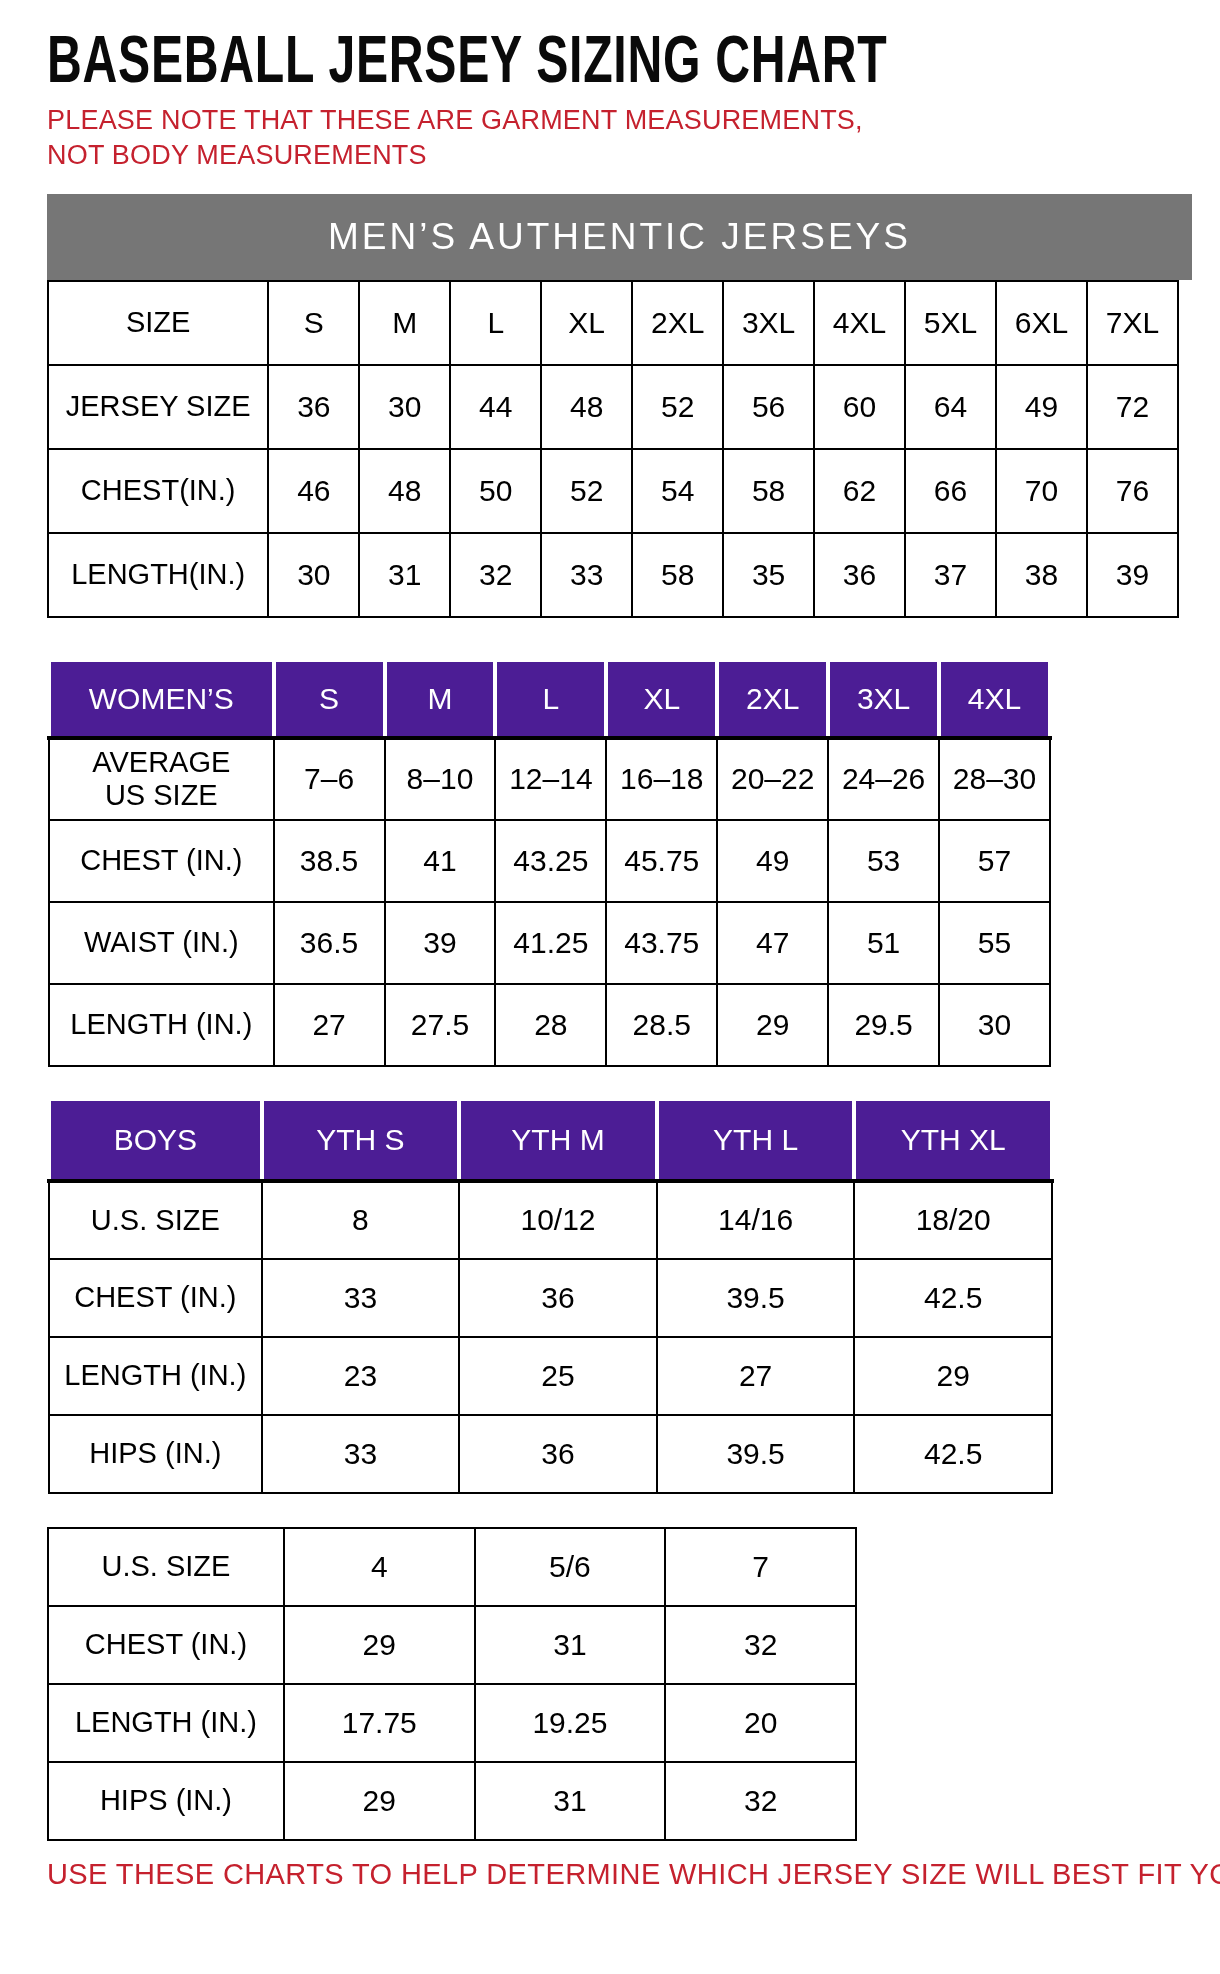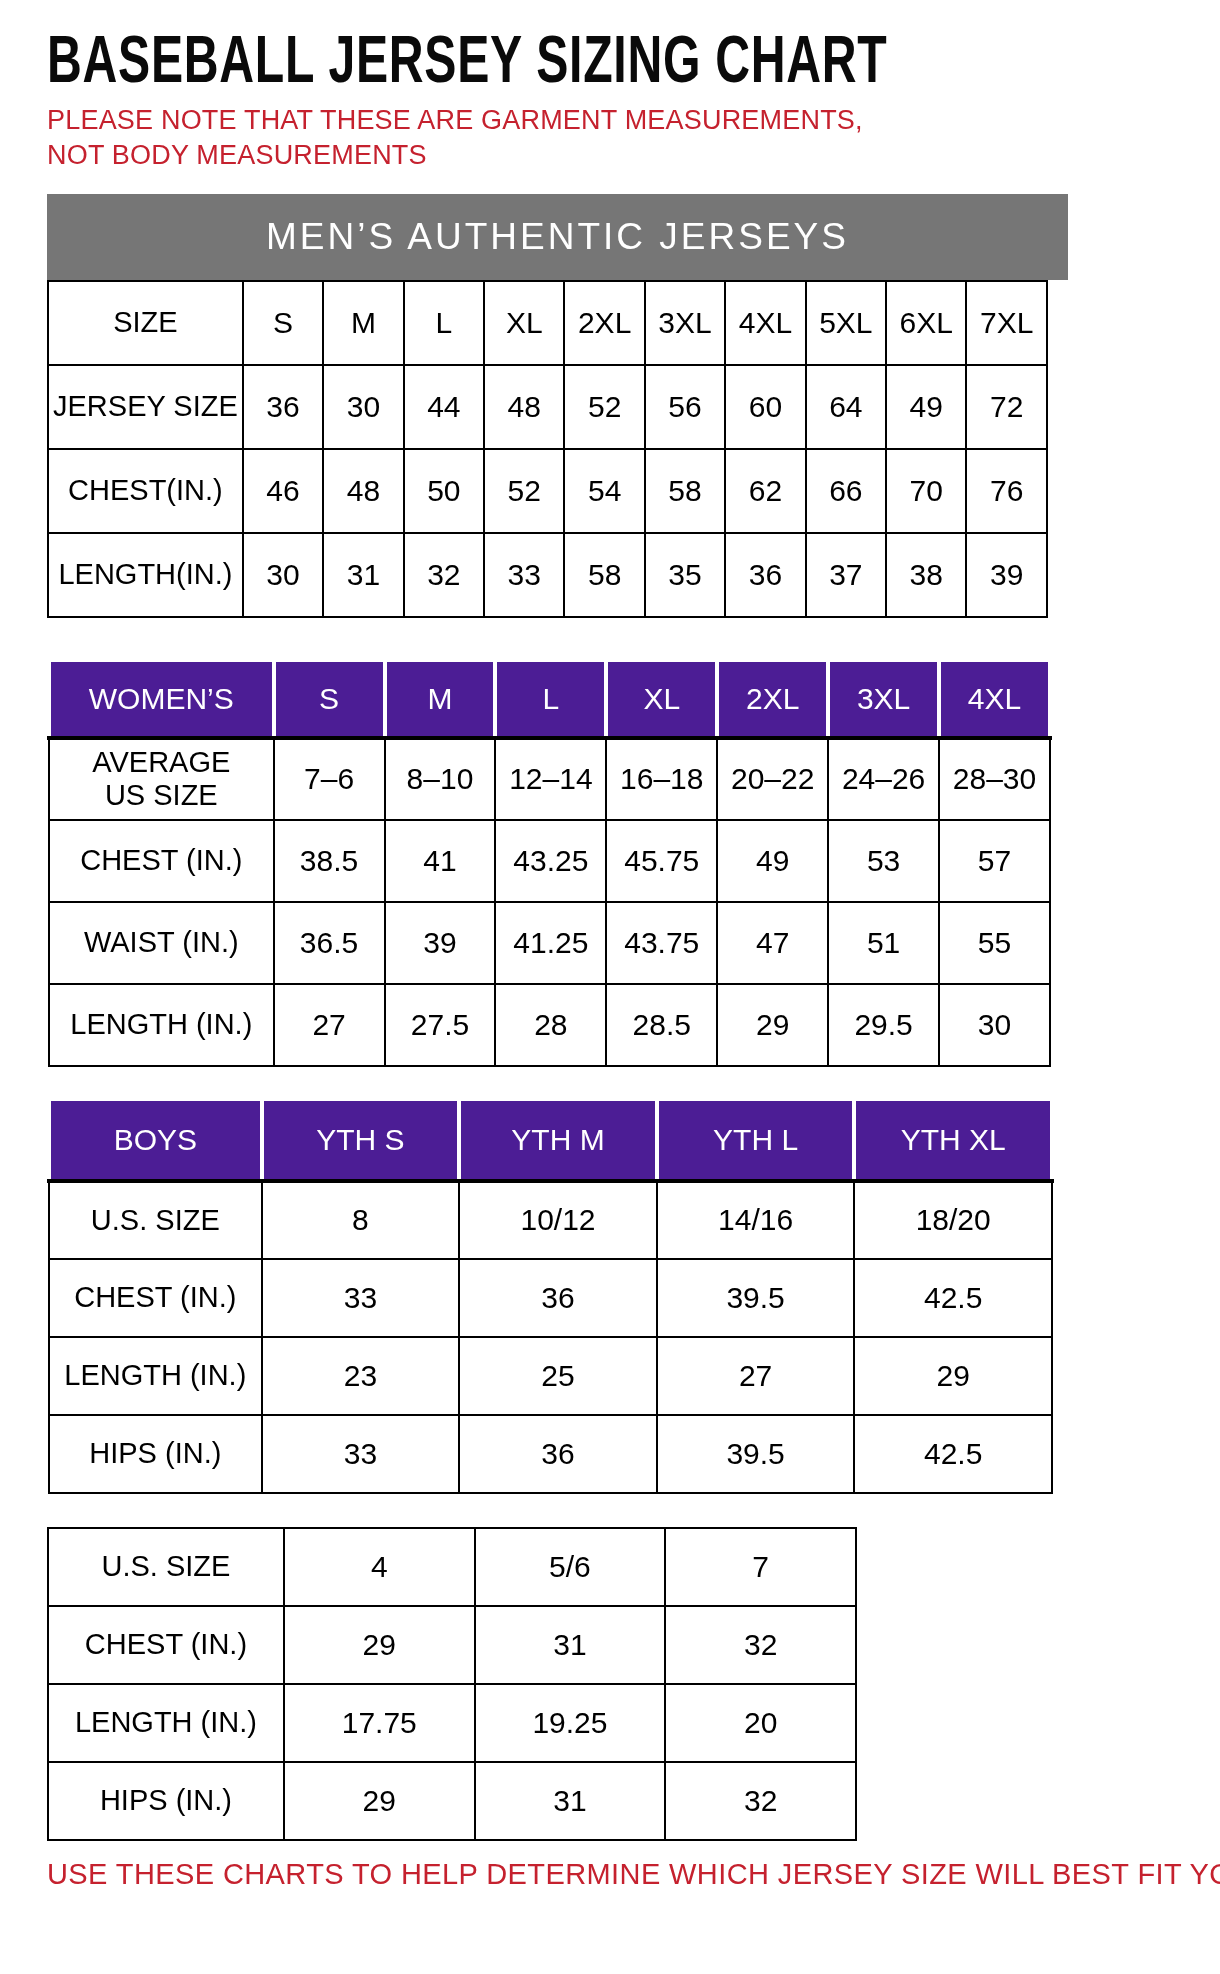--- a/index.html
+++ b/index.html
@@ -31,21 +31,21 @@
     color: #c5212e;
     font-size: 27px;
     line-height: 1.32;
     max-width: 880px;
     margin-top: 12px;
     letter-spacing: 0.2px;
   }
 
   .banner {
     margin-top: 20px;
-    width: 1021px;
+    width: 1145px;
     height: 86px;
     background: #767676;
     color: #ffffff;
     display: flex;
     align-items: center;
     justify-content: center;
     font-size: 37px;
     letter-spacing: 3px;
   }
 
@@ -73,21 +73,21 @@
     border: 4px solid #ffffff;
     border-bottom: 4px solid #000;
     font-size: 30px;
   }
   
   .tbl.dark-sep tr.head th {
     border: 2px solid #000;
     border-bottom: 4px solid #000;
   }
 
-  #mens-table   { width: 1001px; padding-left: 24px; }
+  #mens-table   { width: 1132px; padding-left: 24px; }
   #womens-table { width: 1005px; margin-top: 40px; }
   #boys-table   { width: 1007px; margin-top: 30px; }
   #preschool-table { width: 810px; margin-top: 33px; }
 
   #mens-table tr { height: 84px; }
   #womens-table tr { height: 82px; }
   #womens-table tr.head { height: 78px; }
   #boys-table tr { height: 78px; }
   #boys-table tr.head { height: 82px; }
   #preschool-table tr { height: 78px; }

